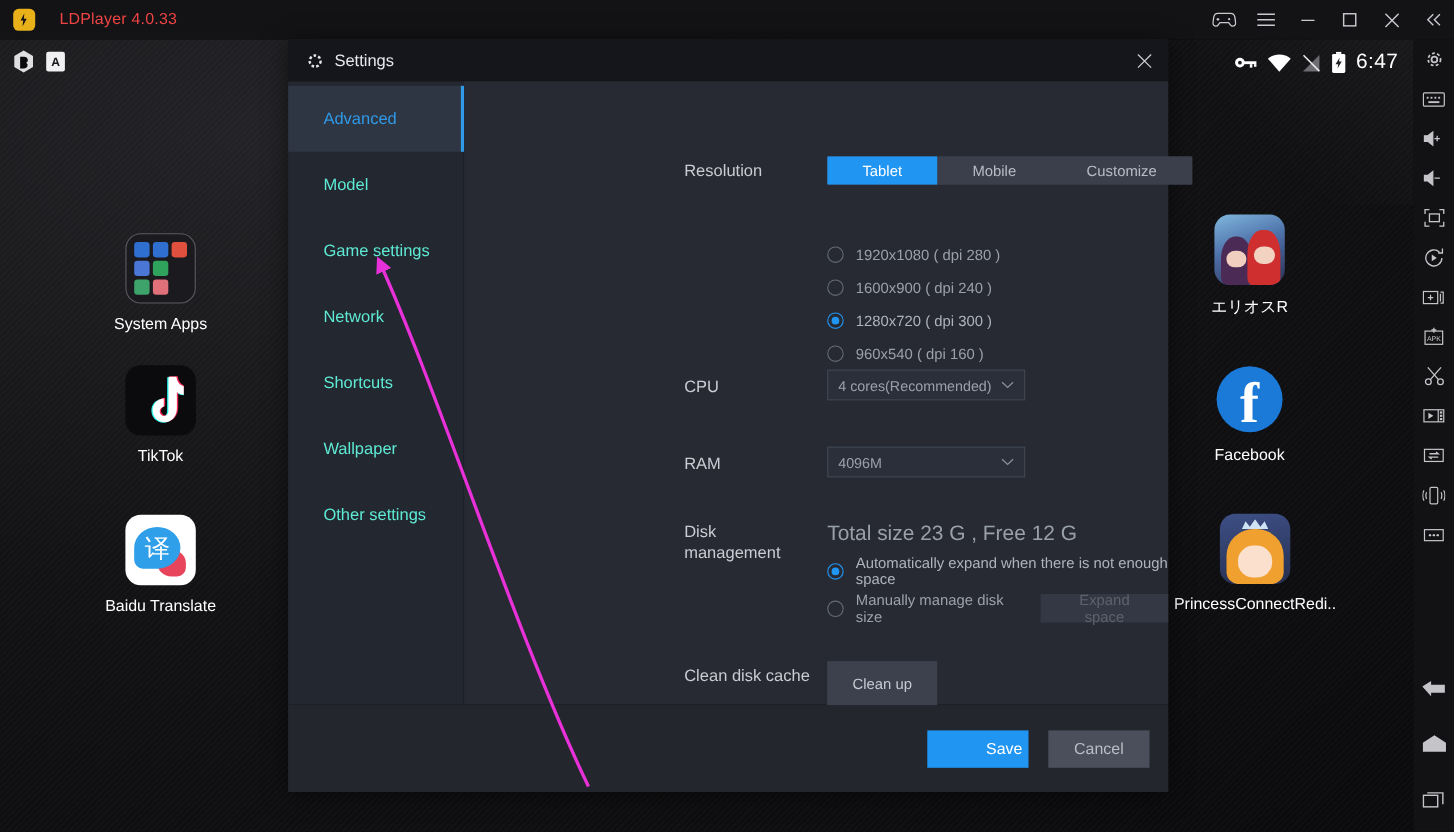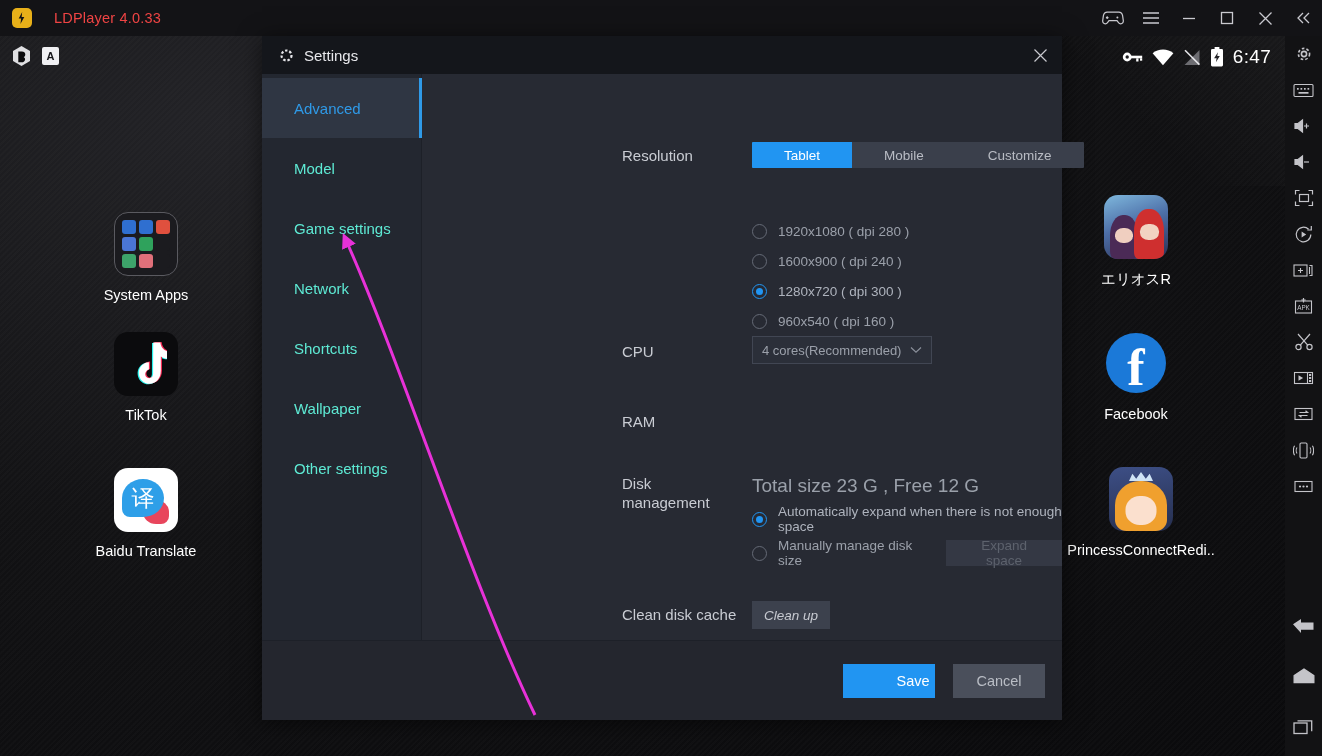--- a/index.html
+++ b/index.html
@@ -608,20 +608,30 @@
             <span>4 cores(Recommended)</span>
             <span class="chev">
               <svg width="12" height="8" viewBox="0 0 12 8" fill="none" stroke="currentColor" stroke-width="1.2">
                 <path d="M1 1.5L6 6.2l5-4.7"></path>
               </svg>
             </span>
           </div>
         </div>
 
         <div class="row-label" style="top:338px;">RAM</div>
+        <div class="ctrl" style="top:332px;">
+          <div class="select">
+            <span>4096M</span>
+            <span class="chev">
+              <svg width="12" height="8" viewBox="0 0 12 8" fill="none" stroke="currentColor" stroke-width="1.2">
+                <path d="M1 1.5L6 6.2l5-4.7"></path>
+              </svg>
+            </span>
+          </div>
+        </div>
 
         <div class="row-label" style="top:400px; width:115px;">
           <div>Disk</div>
           <div>management</div>
         </div>
         <div class="ctrl" style="top:401px;">
           <span class="info-text">Total size 23 G , Free 12 G</span>
         </div>
         <div class="ctrl" style="top:428px;">
           <div class="radio-row" style="height:34px">
@@ -630,21 +640,21 @@
           </div>
           <div class="radio-row" style="height:34px">
             <span class="radio"></span>
             <span class="radio-lbl">Manually manage disk size</span>
             <button class="btn btn-disabled" style="margin-left:13px;">Expand space</button>
           </div>
         </div>
 
         <div class="row-label" style="top:531px;">Clean disk cache</div>
         <div class="ctrl" style="top:527px;">
-          <button class="btn btn-grey" style="height:28px;padding:0 12px;font-style:italic;">Clean up</button>
+          <button class="btn btn-grey" style="height:40px;padding:0 23px;">Clean up</button>
         </div>
       </div>
     </div>
 
     <div class="dlg-footer">
       <button class="btn-primary">Save</button>
       <button class="btn-secondary">Cancel</button>
     </div>
   </div>
 

